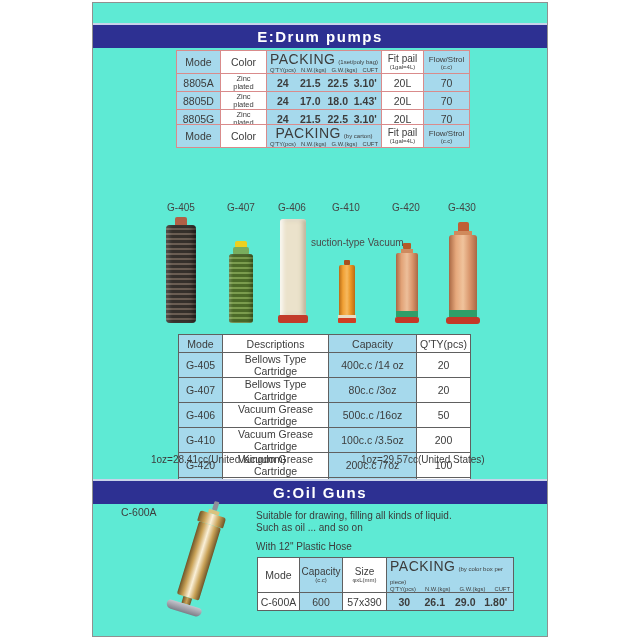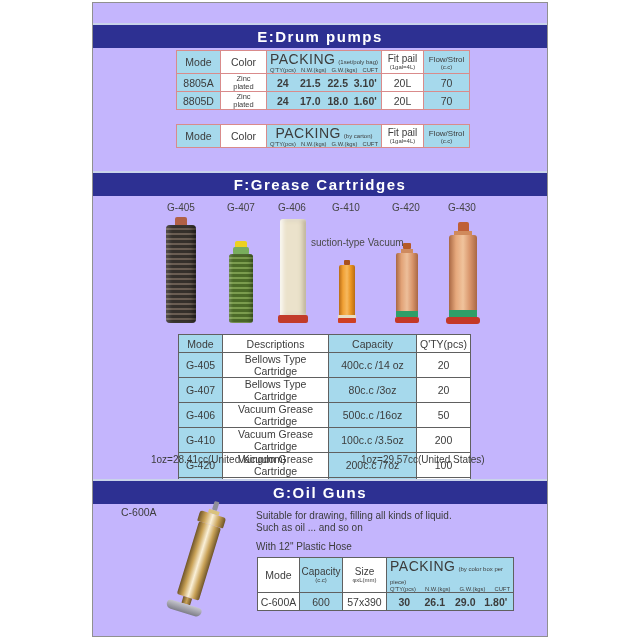--- a/index.html
+++ b/index.html
@@ -1,17 +1,17 @@
 <!DOCTYPE html>
 <html><head>
 <meta charset="utf-8">
 <style>
   html,body { margin:0; padding:0; }
   body { width:640px; height:640px; background:#fff; font-family:"Liberation Sans", sans-serif; color:#3c3c3c; position:relative; }
-  .sheet { position:absolute; left:92px; top:2px; width:454px; height:633px; border:1px solid #909090; background:#c4b5fd; }
+  .sheet { position:absolute; left:92px; top:2px; width:454px; height:633px; border:1px solid #909090; background:#5eead4; }
 
   .banner { position:absolute; left:0; width:100%; height:23px; background:#2d3092; border-top:2px solid #c9d3ea;
             color:#fff; font-weight:bold; font-size:15px; line-height:23px; text-align:center; letter-spacing:1.5px; }
 
   table.tbl { position:absolute; border-collapse:collapse; table-layout:fixed; }
   table.tbl td { text-align:center; vertical-align:middle; padding:0; font-size:10.5px; color:#3c3c3c; overflow:hidden; }
   table.pink td { border:1px solid #d98b8b; }
   table.dark td { border:1px solid #606060; }
   .blue { background:#a6d9ec; }
   .white { background:#ffffff; }
@@ -101,21 +101,35 @@
       <td class="blue">70</td>
     </tr>
     <tr class="row">
       <td class="blue">8805D</td>
       <td class="white zinc"><span style="display:inline-block;width:26px" class="zinc">Zinc plated</span></td>
       <td class="blue">
             <div class="packvals">
         <span>24</span>
               <span>17.0</span>
         <span>18.0</span>
-              <span>1.60'</span>
+              <span>1.43'</span>
+            </div>
+          </td>
+      <td class="white">20L</td>
+      <td class="blue">70</td>
+    </tr>
+    <tr class="row">
+      <td class="blue">8805G</td>
+      <td class="white zinc"><span style="display:inline-block;width:26px" class="zinc">Zinc plated</span></td>
+      <td class="blue">
+            <div class="packvals">
+        <span>24</span>
+              <span>21.5</span>
+        <span>22.5</span>
+              <span>3.10'</span>
             </div>
           </td>
       <td class="white">20L</td>
       <td class="blue">70</td>
     </tr>
   </tbody>
     </table>
 
   <table class="tbl pink" style="left:83px; top:121px; width:293px">
     <colgroup>
@@ -144,21 +158,20 @@
         <span class="tiny">(1gal=4L)</span>
       </td>
       <td class="blue">
         <span class="small2">Flow/Strol</span>
         <span class="tiny">(c.c)</span>
       </td>
     </tr>
   </tbody>
     </table>
 
-  <div class="banner" style="top:168px">F:Grease Cartridges</div>
 
   <span class="fig-label" style="left:60px;  top:199px">G-405</span>
   <span class="fig-label" style="left:120px; top:199px">G-407</span>
   <span class="fig-label" style="left:171px; top:199px">G-406</span>
   <span class="fig-label" style="left:225px; top:199px">G-410</span>
   <span class="fig-label" style="left:285px; top:199px">G-420</span>
   <span class="fig-label" style="left:341px; top:199px">G-430</span>
 
   <span class="annot" style="left:218px; top:216px">suction-type Vacuum</span>
 

